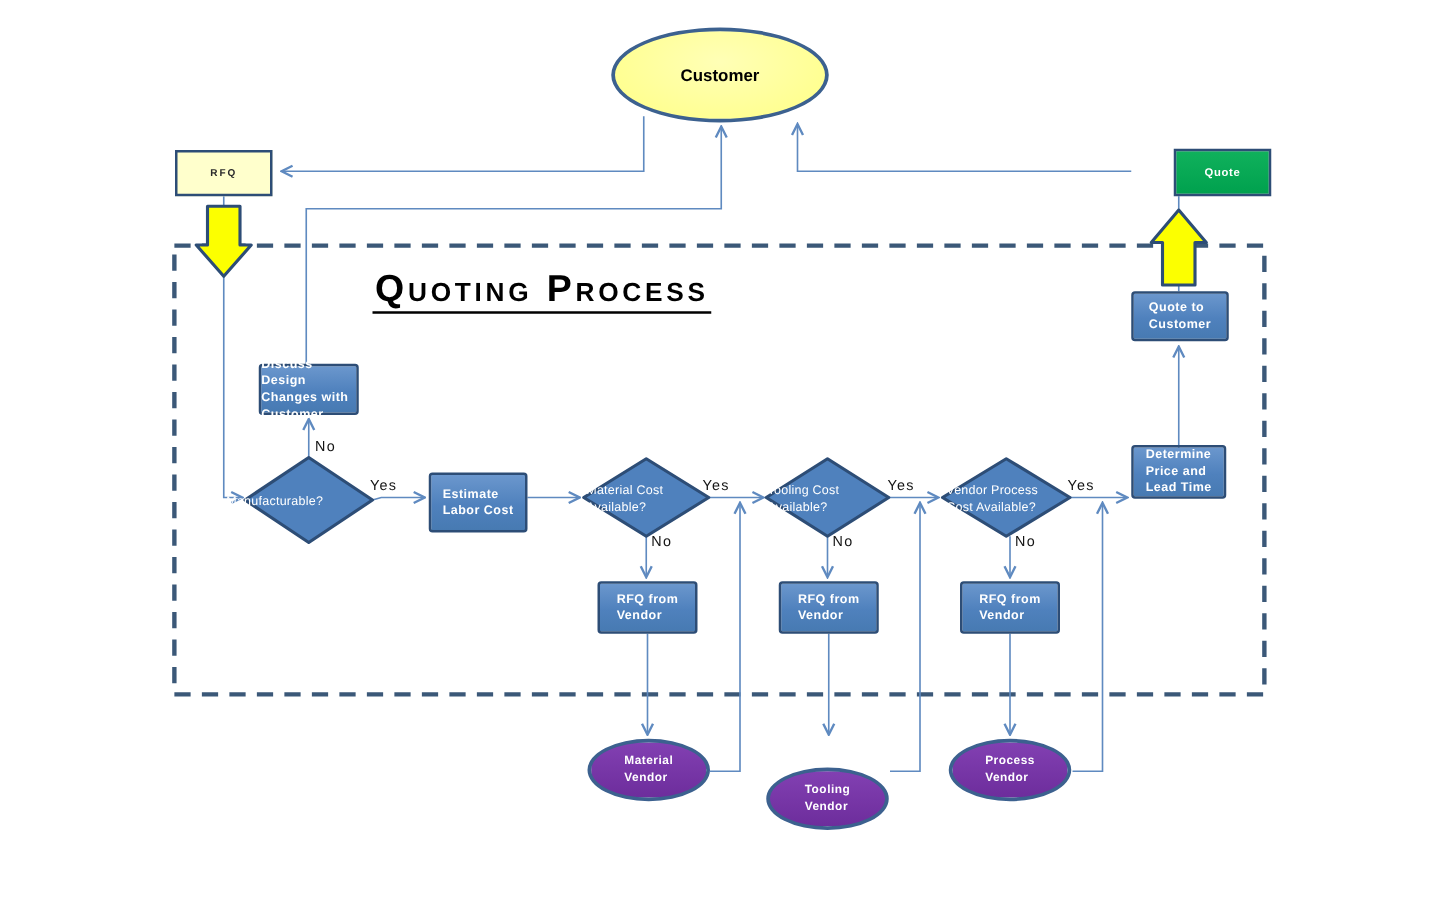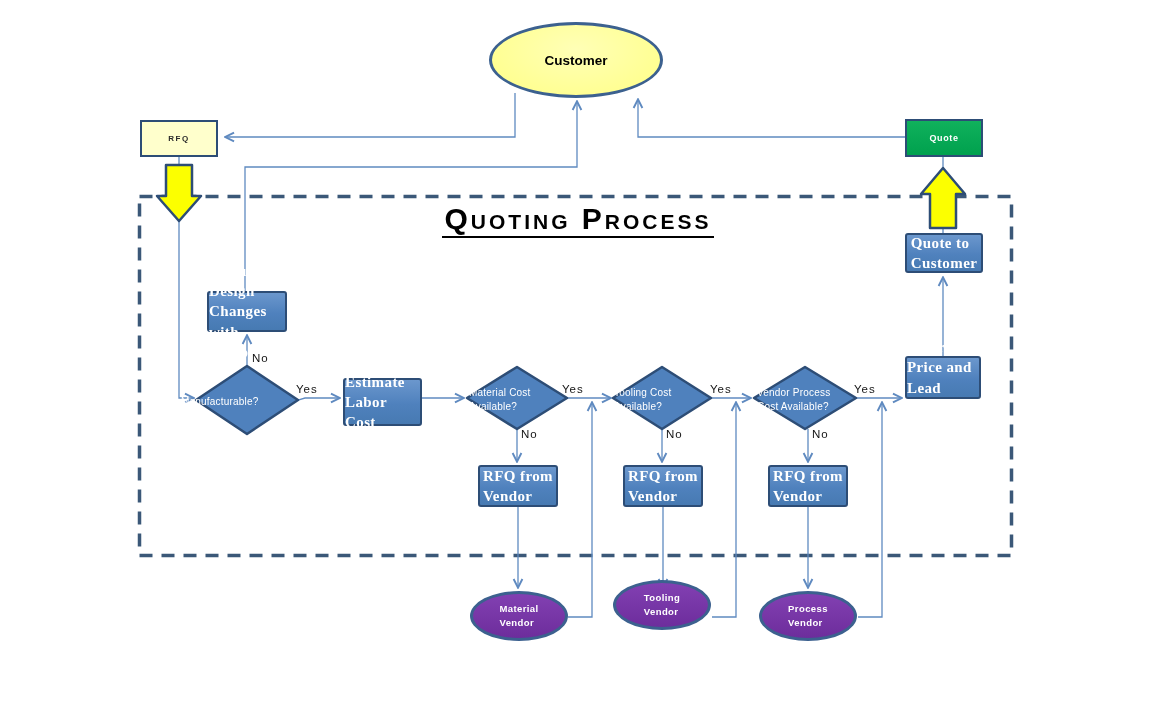--- a/index.html
+++ b/index.html
@@ -4,35 +4,35 @@
 <style>
   html,body{margin:0;padding:0;background:#fff;}
   .stage{position:relative;width:1152px;height:720px;background:#ffffff;overflow:hidden;
          font-family:"Liberation Sans",sans-serif;}
   .overlay{position:absolute;left:0;top:0;width:1152px;height:720px;}
   .node{position:absolute;display:flex;align-items:center;justify-content:center;
         box-sizing:border-box;}
   .lbl{white-space:pre-line;}
   .blue{background:linear-gradient(180deg,#6b97cd 0%,#4f81bd 55%,#477ab2 100%);
         border:2.5px solid #2d4d76;border-radius:3px;color:#fff;
-        font-size:15px;font-weight:bold;line-height:1.35;letter-spacing:.4px;font-family:Liberation Serif, serif;}
+        font-size:10px;font-weight:bold;line-height:1.35;letter-spacing:.4px;}
   .ellipse{border-radius:50%;}
   .customer{background:radial-gradient(ellipse at 50% 35%,#ffffb6 0%,#ffff94 70%,#ffff85 100%);
         border:3px solid #3c618f;color:#000;font-size:13.5px;font-weight:600;}
   .rfqbox{background:#ffffcc;border:2.5px solid #2d4d76;color:#2b2b2b;
         font-size:8px;font-weight:bold;letter-spacing:1.6px;}
   .green{background:linear-gradient(180deg,#10b15c 0%,#00a14e 100%);
-        border:2.5px solid #2d4d76;color:#fff;font-size:9px;font-weight:bold;letter-spacing:.6px;}
+        border:2.5px solid #2d4d76;color:#fff;font-size:9px;font-weight:bold;letter-spacing:.6px;margin-left:34px;}
   .purple{background:linear-gradient(180deg,#8240b2 0%,#6d2d9c 100%);
         border:3px solid #3c618f;color:#fff;font-size:9.5px;font-weight:bold;
         line-height:1.5;letter-spacing:.4px;}
   .dlabel{position:absolute;color:#fff;font-size:10px;font-weight:normal;text-align:left;
         white-space:pre-line;line-height:1.4;letter-spacing:.2px;}
   .elabel{position:absolute;color:#141414;font-size:11.5px;font-weight:500;letter-spacing:1px;}
-  .title{position:absolute;left:298px;top:203px;width:560px;text-align:center;}
+  .title{position:absolute;left:298px;top:216px;width:560px;}
   .title span{display:inline-block;font-variant:small-caps;font-weight:bold;font-size:30px;
         letter-spacing:3px;color:#000;border-bottom:2.5px solid #000;line-height:1.05;
         padding:0 2px 1px 2px;}
 </style>
 </head>
 <body>
 
 <div class="stage">
 
   <svg class="overlay" viewBox="0 0 1152 720" xmlns="http://www.w3.org/2000/svg">
@@ -134,21 +134,21 @@
   <div class="node blue" style="left:768px;top:465px;width:80px;height:42px;">
     <span class="lbl">RFQ from
 Vendor</span>
   </div>
 
   <div class="node ellipse purple" style="left:470px;top:591px;width:98px;height:50px;">
     <span class="lbl">Material
 Vendor</span>
   </div>
 
-  <div class="node ellipse purple" style="left:613px;top:580px;width:98px;height:50px;">
+  <div class="node ellipse purple" style="left:613px;top:614px;width:98px;height:50px;">
     <span class="lbl">Tooling
 Vendor</span>
   </div>
 
   <div class="node ellipse purple" style="left:759px;top:591px;width:98px;height:50px;">
     <span class="lbl">Process
 Vendor</span>
   </div>
 
   <div class="dlabel" style="left:181px;top:395px;width:96px;">Manufacturable?</div>

